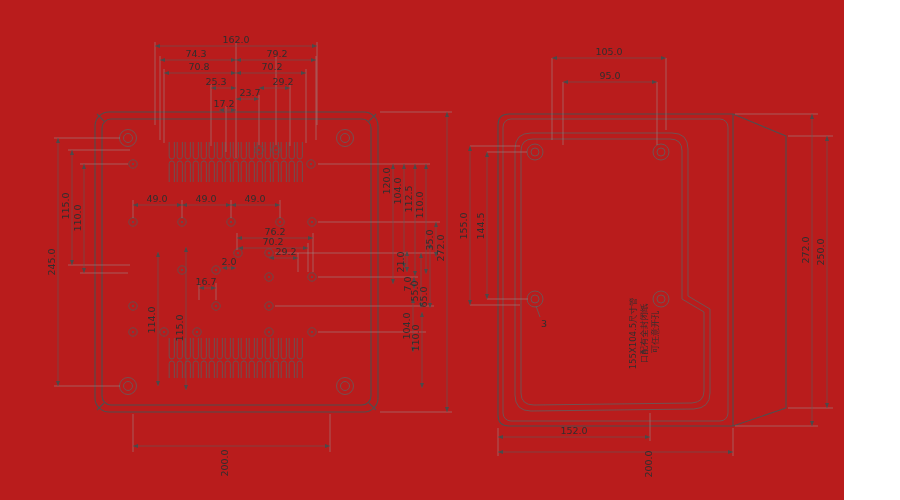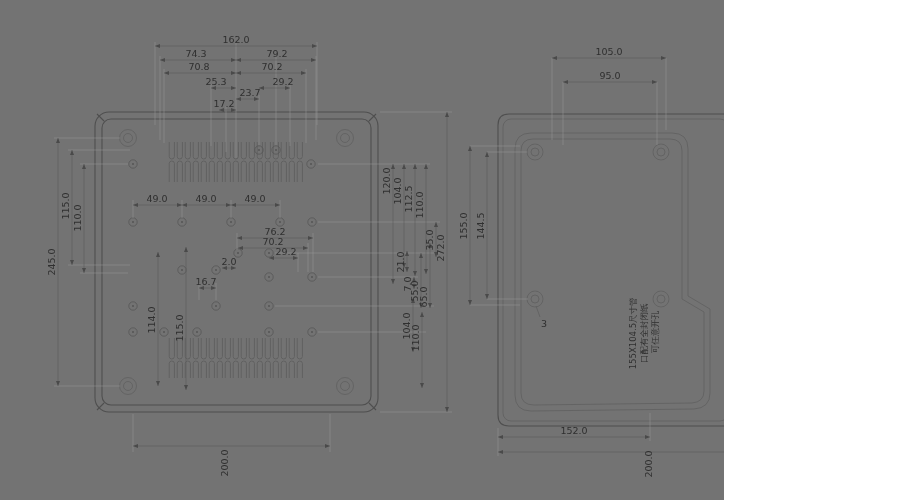--- a/index.html
+++ b/index.html
@@ -1,16 +1,16 @@
 <!DOCTYPE html>
 <html><head>
 <meta charset="utf-8">
 <style>
   html,body{margin:0;padding:0;background:#ffffff;}
-  .stage{position:relative;width:724px;height:500px;background:#737373;overflow:hidden;}
+  .stage{position:relative;width:844px;height:500px;background:#b91c1c;overflow:hidden;}
   svg{display:block;}
   .ol{fill:none;stroke:#4f4f4f;stroke-width:1.1;stroke-linejoin:round;}
   .ol2{fill:none;stroke:#5f5f5f;stroke-width:0.8;}
   .dim{stroke:#5a5a5a;stroke-width:0.6;fill:none;}
   .ext{stroke:#9b9b9b;stroke-width:0.5;fill:none;}
   text{font-family:"DejaVu Sans",sans-serif;font-size:9.5px;fill:#2f2f2f;}
   .note{font-size:8.5px;}
 </style>
 </head>
 <body>

